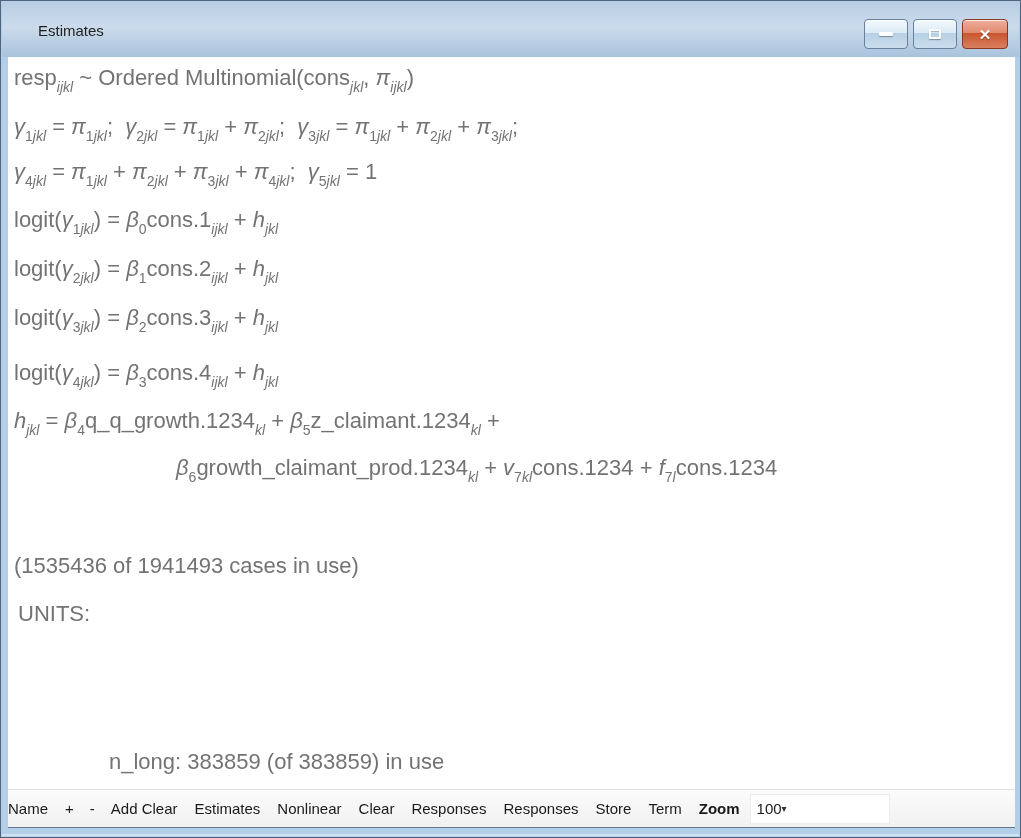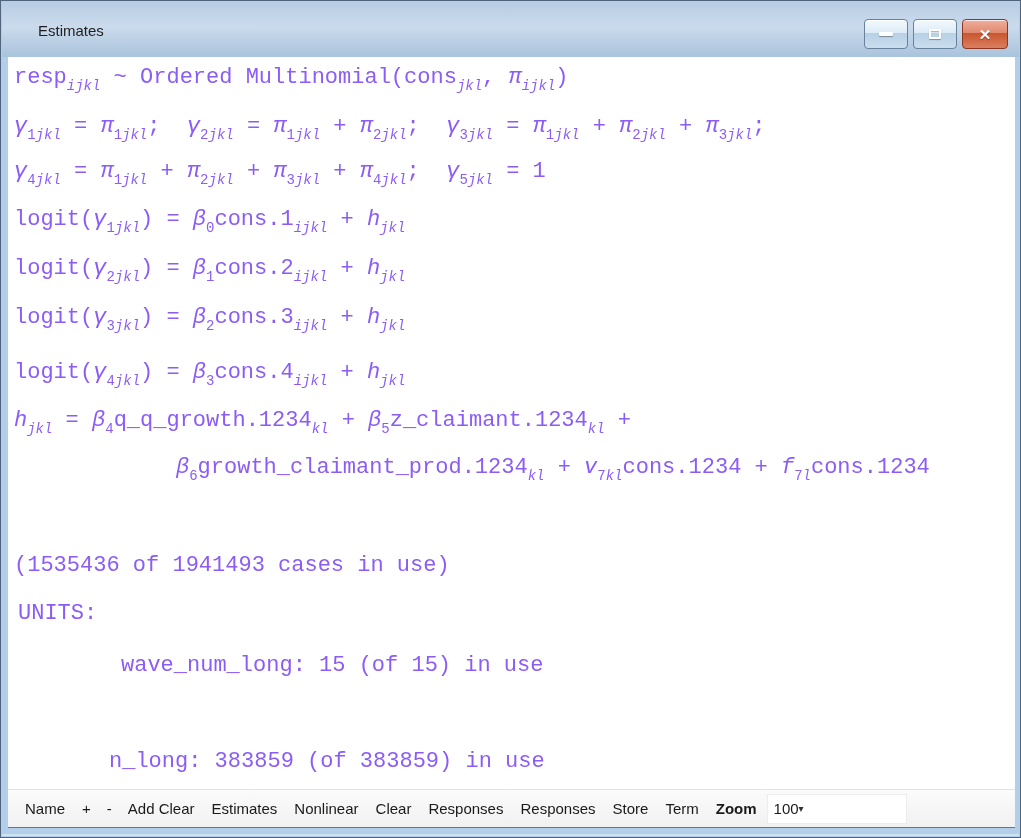--- a/index.html
+++ b/index.html
@@ -37,38 +37,37 @@
     background:linear-gradient(#efae9e, #e08a6e 45%, #c9552f 46%, #d97f5e);
   }
   .glyph-min { width:14px; height:4px; background:#fff; border-radius:1px; box-shadow:0 1px 1px rgba(0,0,0,.35); }
   .glyph-max { width:12px; height:10px; border:2px solid #fff; border-radius:1px; box-shadow:0 1px 1px rgba(0,0,0,.35), inset 0 1px 1px rgba(0,0,0,.25); }
   .glyph-close { color:#fff; font-size:15px; font-weight:bold; text-shadow:0 1px 1px rgba(0,0,0,.4); line-height:1; }
 
   
   .content {
     position:absolute; left:7px; top:56px; width:1007px; height:732px;
     background:#ffffff;
-    font-family:Liberation Mono, monospace;
-    font-size:22px; color:#8b5cf6;
+    font-family:Liberation Sans, sans-serif;
+    font-size:22px; color:#737373;
   }
   .eqline { position:absolute; white-space:pre; left:6px; }
   .seg-n { font-style:normal; }
   .seg-i { font-style:italic; }
   .seg-s, .seg-si { font-size:14px; position:relative; top:7px; }
   .seg-si { font-style:italic; }
   .plainline { position:absolute; white-space:pre; }
 
   
   .toolbar {
     position:absolute; left:7px; top:788px; width:1007px; height:39px;
     background:linear-gradient(#fbfbfb, #f1f1f1);
     border-top:1px solid #e2e2e2;
     border-bottom:1px solid #63788c;
     display:flex; align-items:center;
-    padding-left:17px;
     font-size:15px; color:#1a1a1a;
   }
   .tb-item { margin-right:17px; cursor:default; }
   .tb-item.narrow { margin-right:16px; }
   .zoom-label { font-weight:bold; margin-right:10px;text-align:right; }
   .zoom-combo {
     width:140px; height:30px; background:#fff;
     border:1px solid #ededed;
     display:flex; align-items:center; justify-content:flex-start;
     padding:0 8px 0 6px; font-size:15px; color:#1a1a1a;
@@ -101,21 +100,20 @@
     <div class="eqline" style="top:102px"><span class="seg-i">γ</span><span class="seg-s">4</span><span class="seg-si">jkl</span><span class="seg-n"> = </span><span class="seg-i">π</span><span class="seg-s">1</span><span class="seg-si">jkl</span><span class="seg-n"> + </span><span class="seg-i">π</span><span class="seg-s">2</span><span class="seg-si">jkl</span><span class="seg-n"> + </span><span class="seg-i">π</span><span class="seg-s">3</span><span class="seg-si">jkl</span><span class="seg-n"> + </span><span class="seg-i">π</span><span class="seg-s">4</span><span class="seg-si">jkl</span><span class="seg-n">;  </span><span class="seg-i">γ</span><span class="seg-s">5</span><span class="seg-si">jkl</span><span class="seg-n"> = 1</span></div>
     <div class="eqline" style="top:150px"><span class="seg-n">logit(</span><span class="seg-i">γ</span><span class="seg-s">1</span><span class="seg-si">jkl</span><span class="seg-n">) = </span><span class="seg-i">β</span><span class="seg-s">0</span><span class="seg-n">cons.1</span><span class="seg-si">ijkl</span><span class="seg-n"> + </span><span class="seg-i">h</span><span class="seg-si">jkl</span></div>
     <div class="eqline" style="top:199px"><span class="seg-n">logit(</span><span class="seg-i">γ</span><span class="seg-s">2</span><span class="seg-si">jkl</span><span class="seg-n">) = </span><span class="seg-i">β</span><span class="seg-s">1</span><span class="seg-n">cons.2</span><span class="seg-si">ijkl</span><span class="seg-n"> + </span><span class="seg-i">h</span><span class="seg-si">jkl</span></div>
     <div class="eqline" style="top:248px"><span class="seg-n">logit(</span><span class="seg-i">γ</span><span class="seg-s">3</span><span class="seg-si">jkl</span><span class="seg-n">) = </span><span class="seg-i">β</span><span class="seg-s">2</span><span class="seg-n">cons.3</span><span class="seg-si">ijkl</span><span class="seg-n"> + </span><span class="seg-i">h</span><span class="seg-si">jkl</span></div>
     <div class="eqline" style="top:303px"><span class="seg-n">logit(</span><span class="seg-i">γ</span><span class="seg-s">4</span><span class="seg-si">jkl</span><span class="seg-n">) = </span><span class="seg-i">β</span><span class="seg-s">3</span><span class="seg-n">cons.4</span><span class="seg-si">ijkl</span><span class="seg-n"> + </span><span class="seg-i">h</span><span class="seg-si">jkl</span></div>
     <div class="eqline" style="top:351px"><span class="seg-i">h</span><span class="seg-si">jkl</span><span class="seg-n"> = </span><span class="seg-i">β</span><span class="seg-s">4</span><span class="seg-n">q_q_growth.1234</span><span class="seg-si">kl</span><span class="seg-n"> + </span><span class="seg-i">β</span><span class="seg-s">5</span><span class="seg-n">z_claimant.1234</span><span class="seg-si">kl</span><span class="seg-n"> +</span></div>
     <div class="eqline" style="top:398px; left:168px"><span class="seg-i">β</span><span class="seg-s">6</span><span class="seg-n">growth_claimant_prod.1234</span><span class="seg-si">kl</span><span class="seg-n"> + </span><span class="seg-i">v</span><span class="seg-s">7</span><span class="seg-si">kl</span><span class="seg-n">cons.1234</span><span class="seg-n"> + </span><span class="seg-i">f</span><span class="seg-s">7</span><span class="seg-si">l</span><span class="seg-n">cons.1234</span></div>
 
     <div class="plainline" style="top:496px; left:6px">(1535436 of 1941493 cases in use)</div>
     <div class="plainline" style="top:544px; left:10px">UNITS:</div>
-    <div class="plainline" style="top:596px; left:113px">wave_num_long: 15 (of 15) in use</div>
     <div class="plainline" style="top:692px; left:101px">n_long: 383859 (of 383859) in use</div>
   </div>
 
   <div class="toolbar">
     <span class="tb-item">Name</span>
     <span class="tb-item narrow">+</span>
     <span class="tb-item narrow">-</span>
     <span class="tb-item">Add Clear</span>
     <span class="tb-item">Estimates</span>
     <span class="tb-item">Nonlinear</span>

